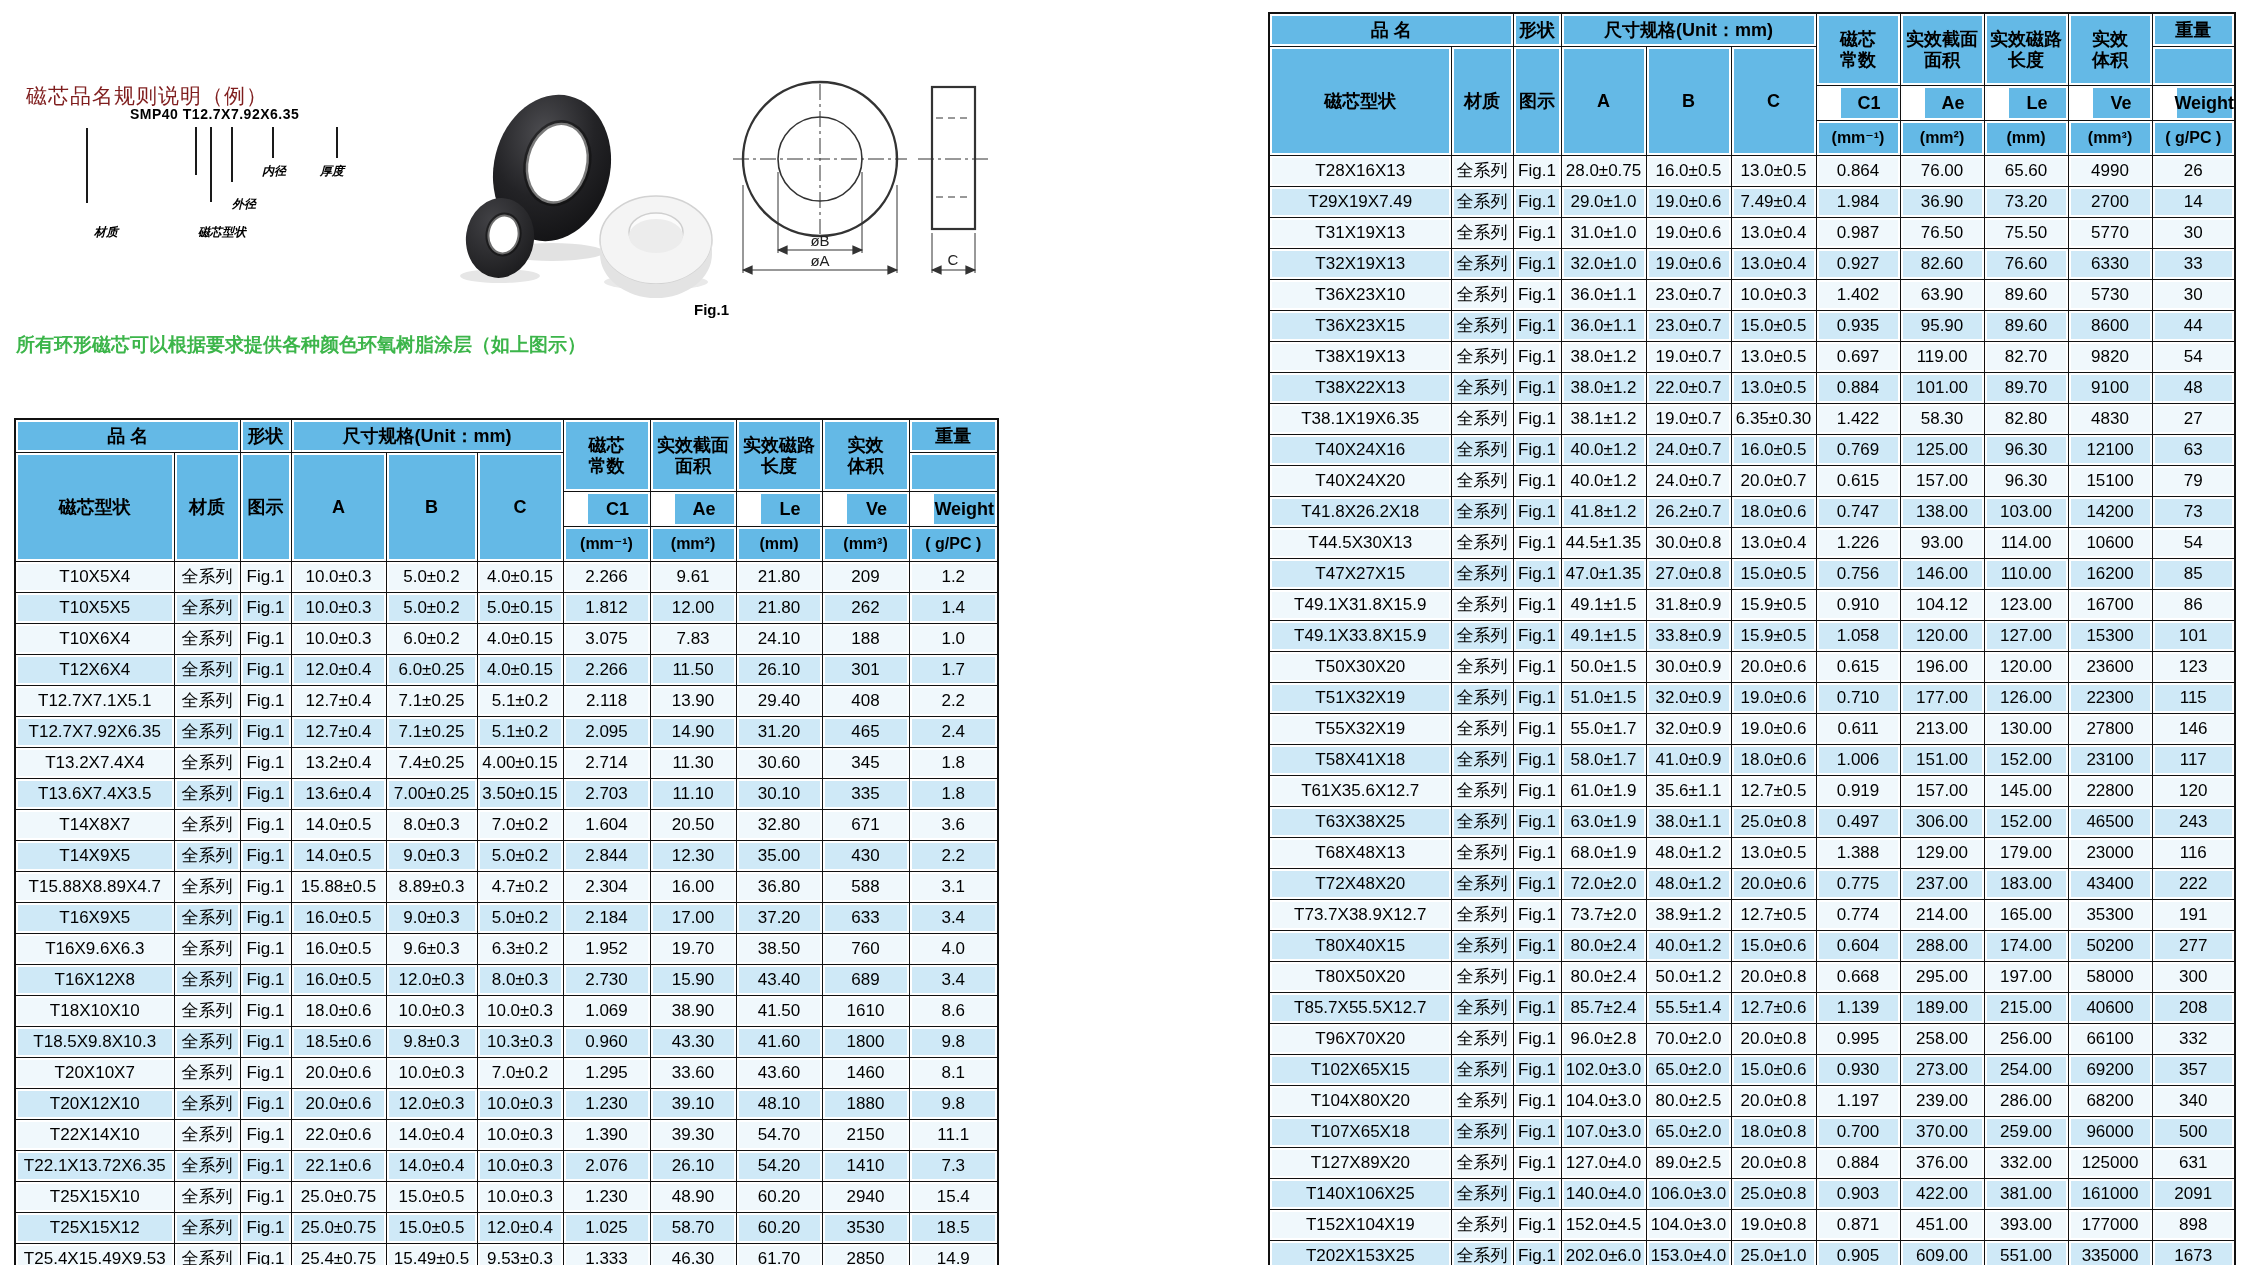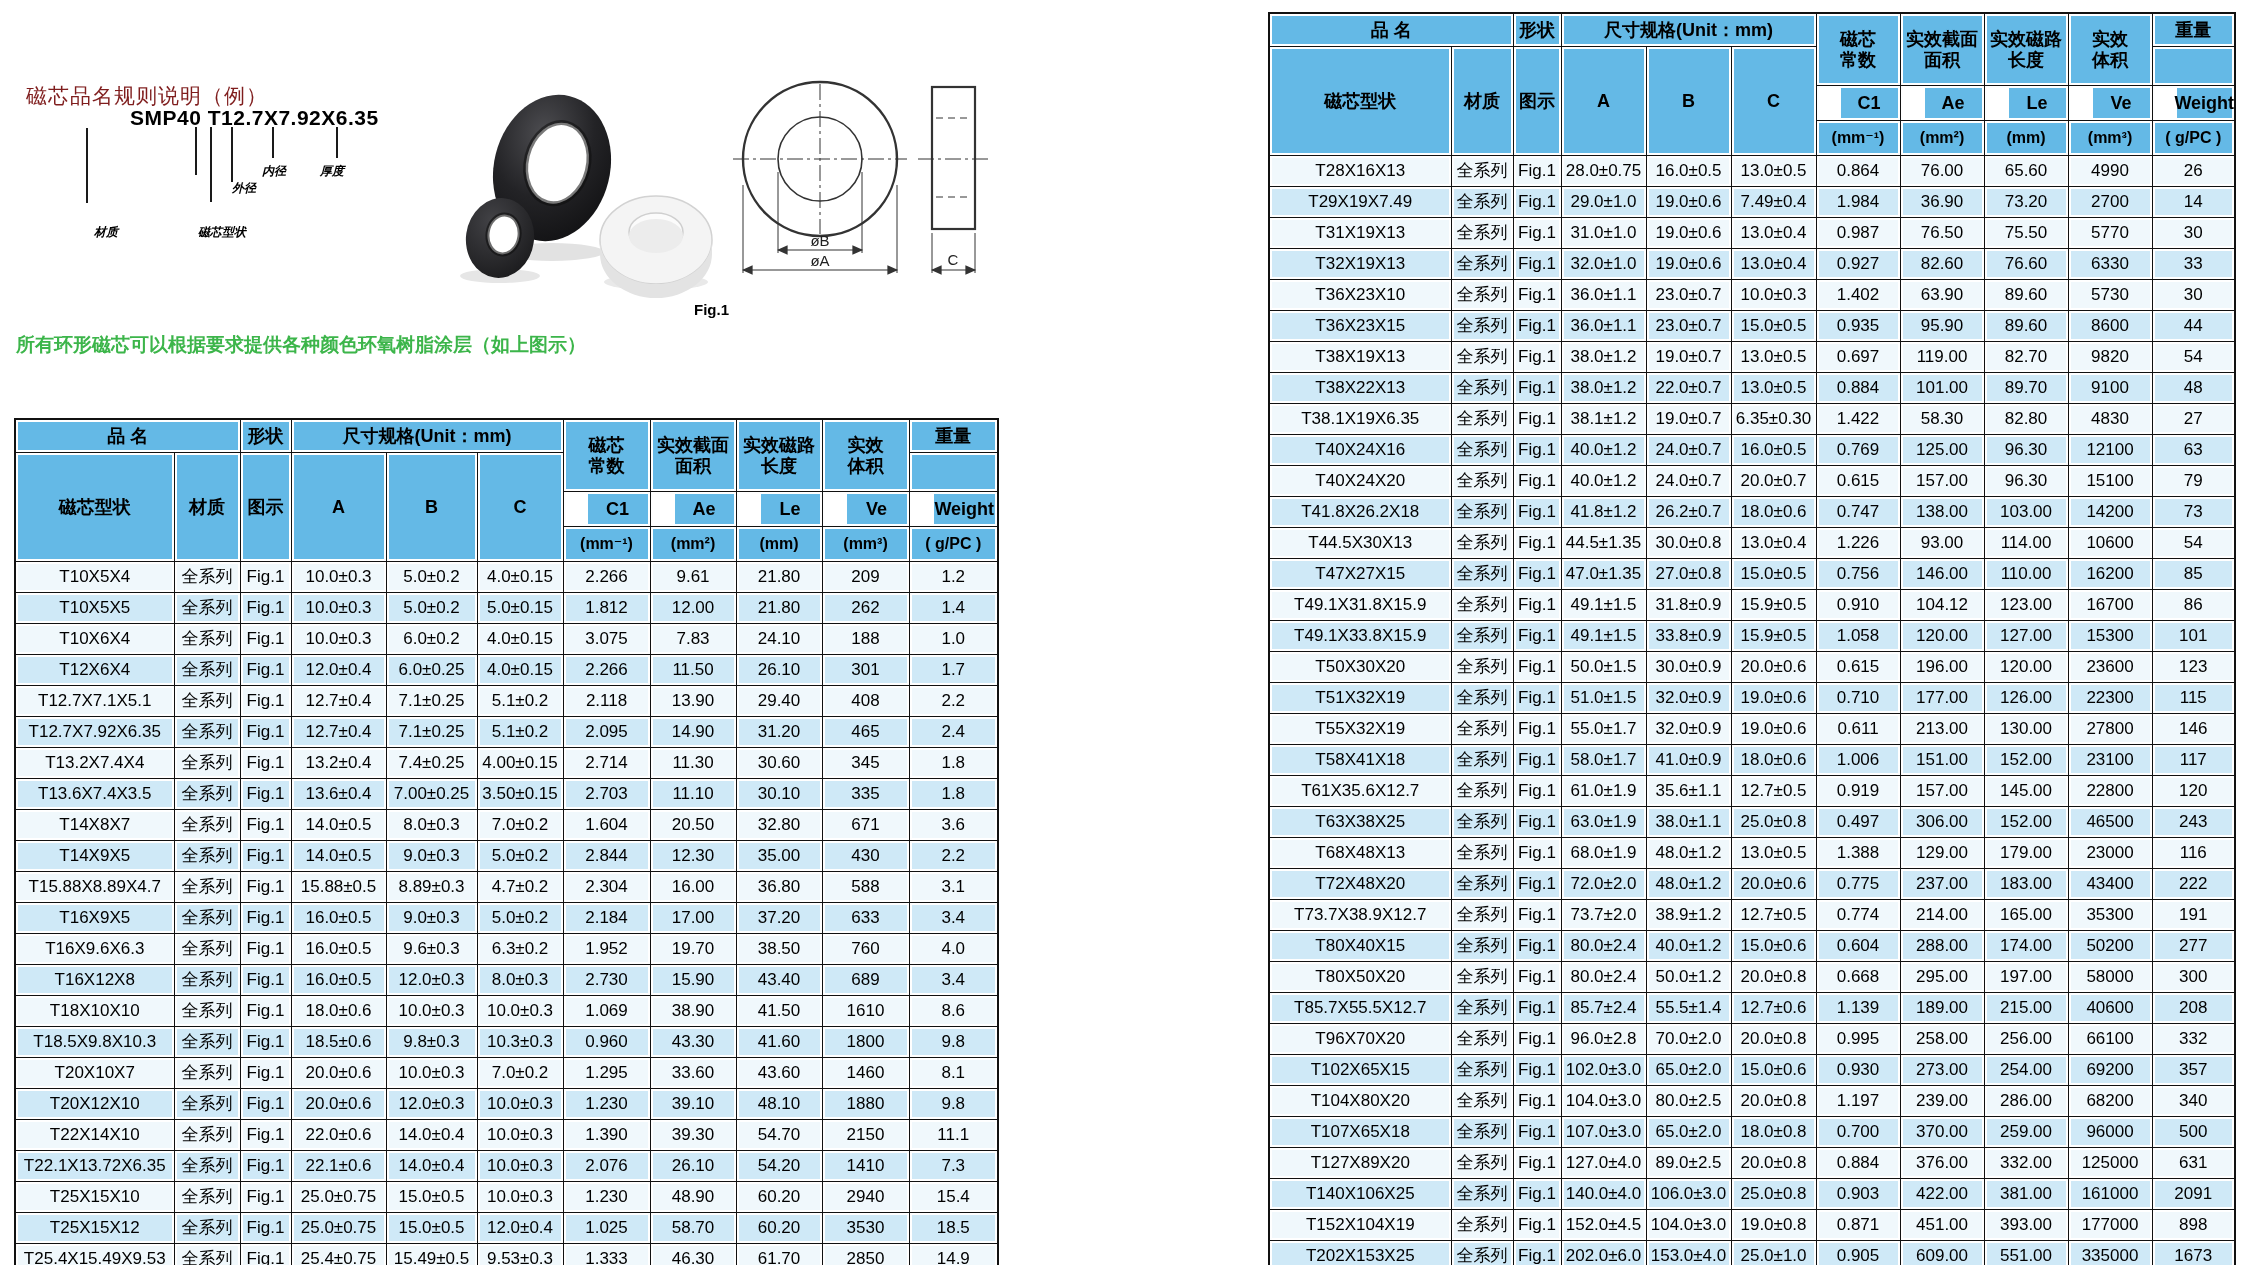--- a/index.html
+++ b/index.html
@@ -2,26 +2,26 @@
 <html><head>
 <meta charset="utf-8">
 <style>
   html,body{margin:0;padding:0;}
   body{width:2244px;height:1265px;background:#ffffff;position:relative;
        font-family:"Liberation Sans","DejaVu Sans",sans-serif;color:#000;}
   
   #naming{position:absolute;left:0;top:0;width:1060px;height:410px;}
   .doc-title{position:absolute;left:26px;top:82px;font-family:"Liberation Serif","DejaVu Serif",serif;
              font-size:21px;letter-spacing:1px;color:#7f1d1d;}
-  .part-number{position:absolute;left:130px;top:106px;font-size:21px;font-weight:bold;letter-spacing:.5px;}
+  .part-number{position:absolute;left:130px;top:106px;font-size:14px;font-weight:bold;letter-spacing:.5px;}
   .name-label{position:absolute;font-family:Liberation Sans, sans-serif;
               font-style:italic;font-size:12px;font-weight:bold;white-space:nowrap;}
   #lbl-inner{left:262px;top:163px;}
   #lbl-thick{left:320px;top:163px;}
-  #lbl-outer{left:232px;top:180px;text-align:right;}
+  #lbl-outer{left:232px;top:196px;text-align:right;}
   #lbl-shape{left:198px;top:224px;}
   #lbl-material{left:94px;top:224px;}
   .green-note{position:absolute;left:16px;top:332px;font-size:19px;font-weight:bold;color:#3CB54A;white-space:nowrap;}
   .fig-caption{position:absolute;left:694px;top:301px;font-size:15px;font-weight:bold;}
   
   .spec-table{position:absolute;border-collapse:collapse;table-layout:fixed;border:2px solid #111;}
   #left-table{left:14px;top:418px;width:983px;}
   #right-table{left:1268px;top:12px;width:966px;}
   .spec-table th,.spec-table td{border:1px solid #111;padding:2px;background:#fff;overflow:hidden;}
   .fill{width:100%;height:100%;display:flex;align-items:center;justify-content:center;text-align:center;line-height:1.12;}

